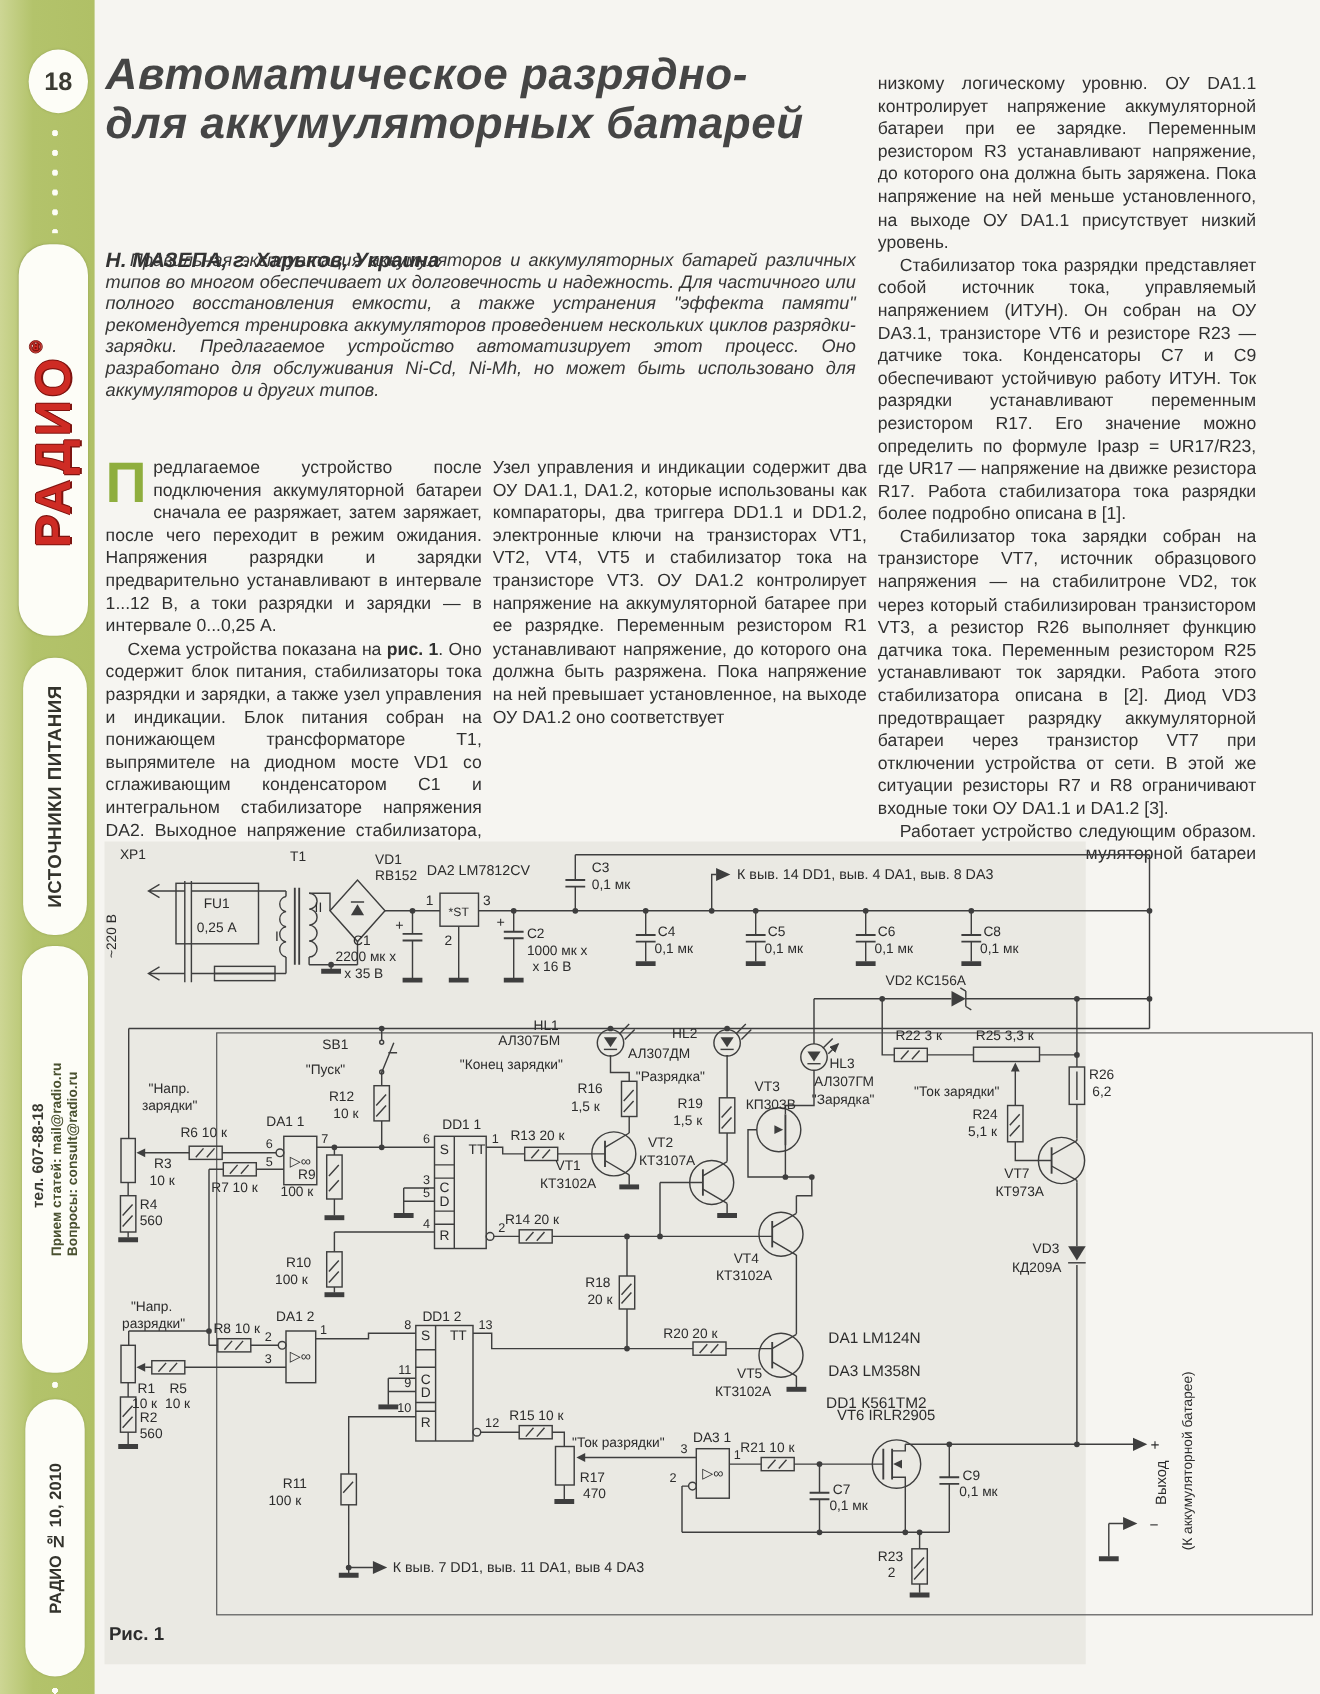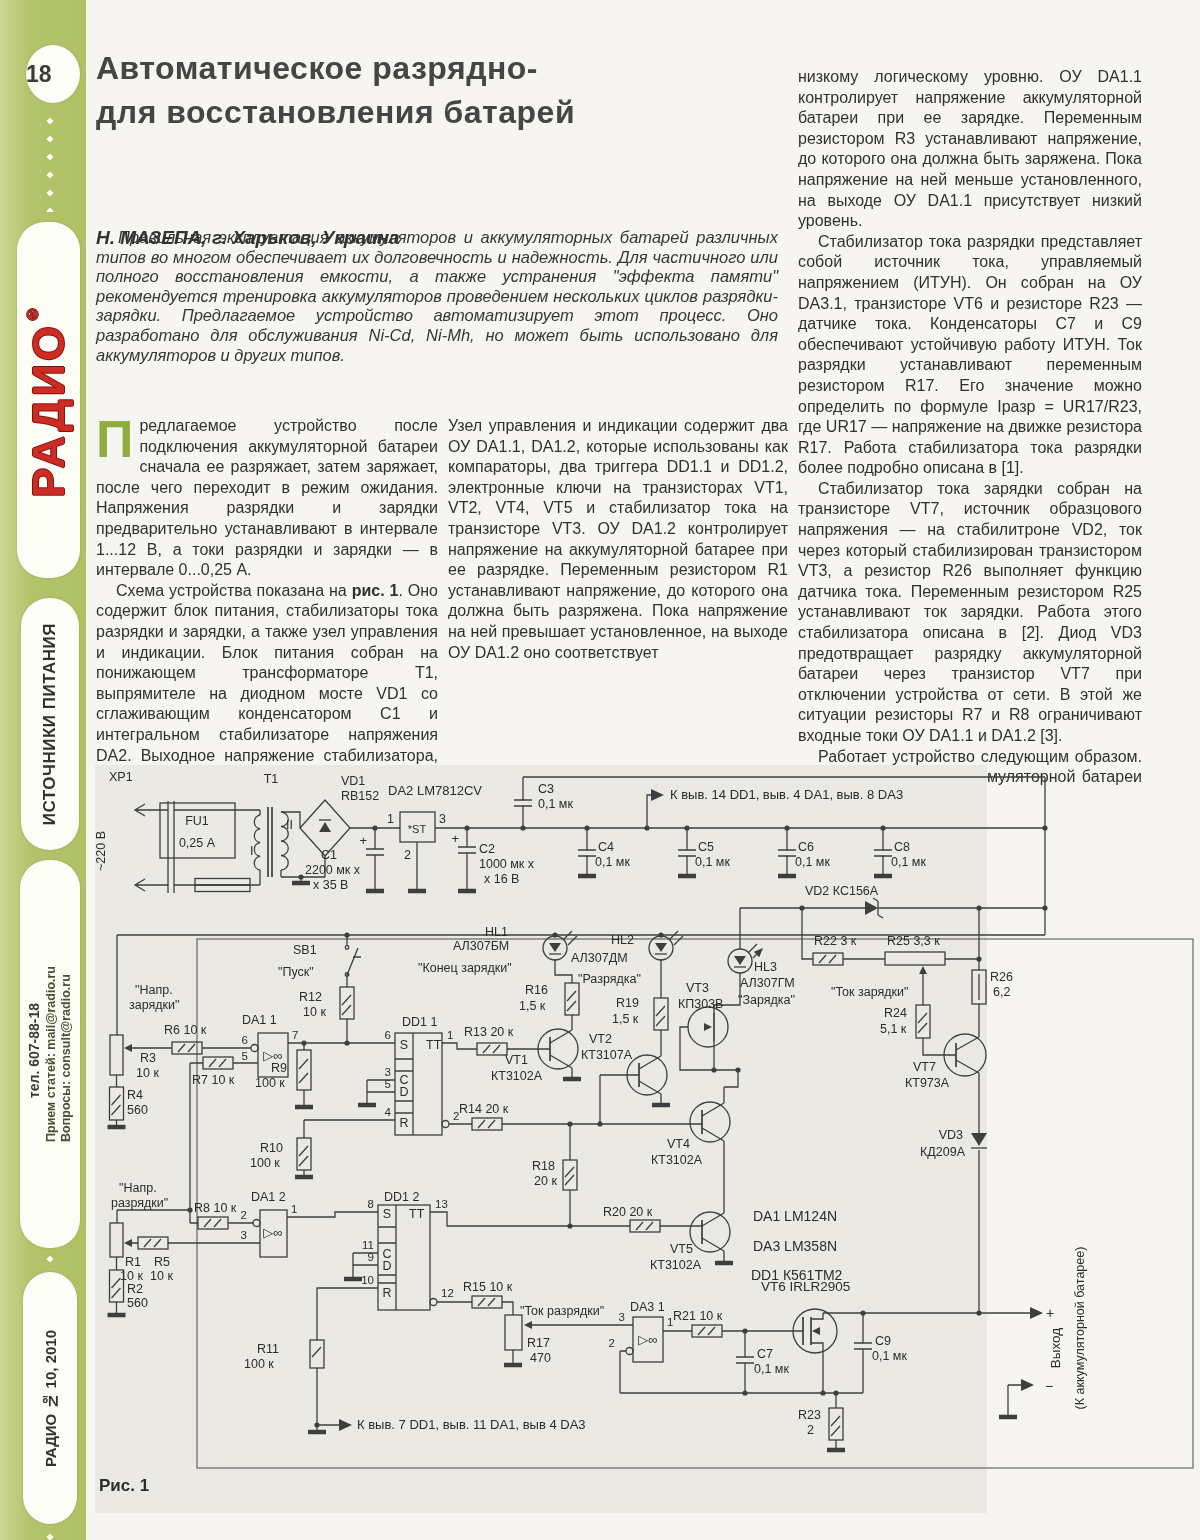--- a/index.html
+++ b/index.html
@@ -4,38 +4,38 @@
 <style>
   html,body{margin:0;padding:0;}
   body{width:1200px;height:1540px;position:relative;background:#f6f5f1;
        font-family:"Liberation Sans","DejaVu Sans",sans-serif;color:#2f2f2f;overflow:hidden;}
   
   .sidebar{position:absolute;left:0;top:0;width:86px;height:1540px;
            background:linear-gradient(90deg,#cdd694 0%,#b3c36b 35%,#b0c066 100%);}
   .pill{position:absolute;background:#fdfdf7;border-radius:28px;box-shadow:0 0 2px rgba(90,100,40,.35);}
   .vtext{writing-mode:vertical-rl;transform:rotate(180deg);white-space:nowrap;}
   .badge{left:26px;top:45px;width:54px;height:58px;border-radius:50%;
-         display:flex;align-items:center;font-size:23px;font-weight:bold;color:#3b3b33;}
+         display:flex;align-items:center;justify-content:center;font-size:23px;font-weight:bold;color:#3b3b33;}
   .logo-pill{left:17px;top:222px;width:63px;height:356px;display:flex;align-items:center;justify-content:center;}
   .logo-text{font-size:45px;font-weight:bold;color:#ce2b24;letter-spacing:3px;
              text-shadow:1px 0 0 #7e1410,-1px 0 0 #7e1410,0 1px 0 #7e1410,0 -1px 0 #7e1410;}
   .logo-reg{font-size:15px;vertical-align:super;}
   .section-pill{left:21px;top:598px;width:58px;height:252px;display:flex;align-items:center;justify-content:center;}
   .section-text{font-size:17px;font-weight:bold;color:#33332c;letter-spacing:.5px;}
   .contact-pill{left:20px;top:860px;width:60px;height:388px;display:flex;align-items:center;justify-content:center;gap:2px;}
   .contact-lines{font-size:12.5px;font-weight:bold;color:#4a5130;line-height:15px;}
   .phone-text{font-size:14px;font-weight:bold;color:#3b3b33;margin-bottom:6px;}
   .issue-pill{left:23px;top:1272px;width:54px;height:252px;display:flex;align-items:center;justify-content:center;}
   .issue-text{font-size:15px;font-weight:bold;color:#33332c;}
   .dotstrip{position:absolute;left:44px;width:12px;
             background-image:radial-gradient(circle 3px,#fdfdf7 90%,transparent 91%);
             background-size:12px 18px;background-repeat:repeat-y;}
   
-  .title{position:absolute;left:96px;top:46px;width:700px;font-size:32px;line-height:44px;
-         font-weight:bold;color:#454545;letter-spacing:.5px;}
+  .title{position:absolute;left:96px;top:46px;width:700px;font-size:40px;line-height:44px;
+         font-weight:bold;color:#454545;letter-spacing:.5px;font-style:italic;}
   .author{position:absolute;left:96px;top:192px;width:680px;font-size:19px;font-weight:bold;font-style:italic;color:#333;margin-top:35px;}
   .lead{position:absolute;left:96px;top:228px;width:682px;font-size:16.5px;line-height:19.6px;
         font-weight:normal;font-style:italic;color:#363636;text-align:justify;text-indent:22px;}
   .col{position:absolute;font-size:16px;line-height:20.6px;text-align:justify;color:#303030;}
   .col p{margin:0;}
   .col p + p{text-indent:20px;}
   #col1{left:96px;top:416px;width:342px;height:352px;overflow:hidden;}
   #col2{left:448px;top:416px;width:340px;height:352px;overflow:hidden;}
   #col3{left:798px;top:67px;width:344px;height:718px;overflow:hidden;}
   .dropcap{float:left;font-size:52px;line-height:42px;font-weight:bold;color:#8fae3e;padding:2px 6px 0 0;}
@@ -71,21 +71,21 @@
       <div>Вопросы: consult@radio.ru</div>
     </div>
   </div>
   <div class="pill issue-pill">
     <div class="vtext issue-text">РАДИО № 10, 2010</div>
   </div>
 </div>
 
 <div class="title">
   <div>Автоматическое разрядно-</div>
-  <div>для восстановления батарей</div>
+  <div>для аккумуляторных батарей</div>
 </div>
 <div class="author">Н. МАЗЕПА, г. Харьков, Украина</div>
 <div class="lead">Правильная эксплуатация аккумуляторов и аккумуляторных батарей различных типов во многом обеспечивает их долговечность и надежность. Для частичного или полного восстановления емкости, а также устранения "эффекта памяти" рекомендуется тренировка аккумуляторов проведением нескольких циклов разрядки-зарядки. Предлагаемое устройство автоматизирует этот процесс. Оно разработано для обслуживания Ni-Cd, Ni-Mh, но может быть использовано для аккумуляторов и других типов.</div>
 
 <div id="col1" class="col">
   <p><span class="dropcap">П</span><span>редлагаемое устройство после подключения аккумуляторной батареи сначала ее разряжает, затем заряжает, после чего переходит в режим ожидания. Напряжения разрядки и зарядки предварительно устанавливают в интервале 1...12 В, а токи разрядки и зарядки — в интервале 0...0,25 А.</span></p>
   <p><span>Схема устройства показана на </span><b>рис. 1</b><span>. Оно содержит блок питания, стабилизаторы тока разрядки и зарядки, а также узел управления и индикации. Блок питания собран на понижающем трансформаторе T1, выпрямителе на диодном мосте VD1 со сглаживающим конденсатором C1 и интегральном стабилизаторе напряжения DA2. Выходное напряжение стабилизатора, кроме питания микросхем и других элементов,</span></p>
 </div>
 <div id="col2" class="col">
   <p>Узел управления и индикации содержит два ОУ DA1.1, DA1.2, которые использованы как компараторы, два триггера DD1.1 и DD1.2, электронные ключи на транзисторах VT1, VT2, VT4, VT5 и стабилизатор тока на транзисторе VT3. ОУ DA1.2 контролирует напряжение на аккумуляторной батарее при ее разрядке. Переменным резистором R1 устанавливают напряжение, до которого она должна быть разряжена. Пока напряжение на ней превышает установленное, на выходе ОУ DA1.2 оно соответствует</p>

